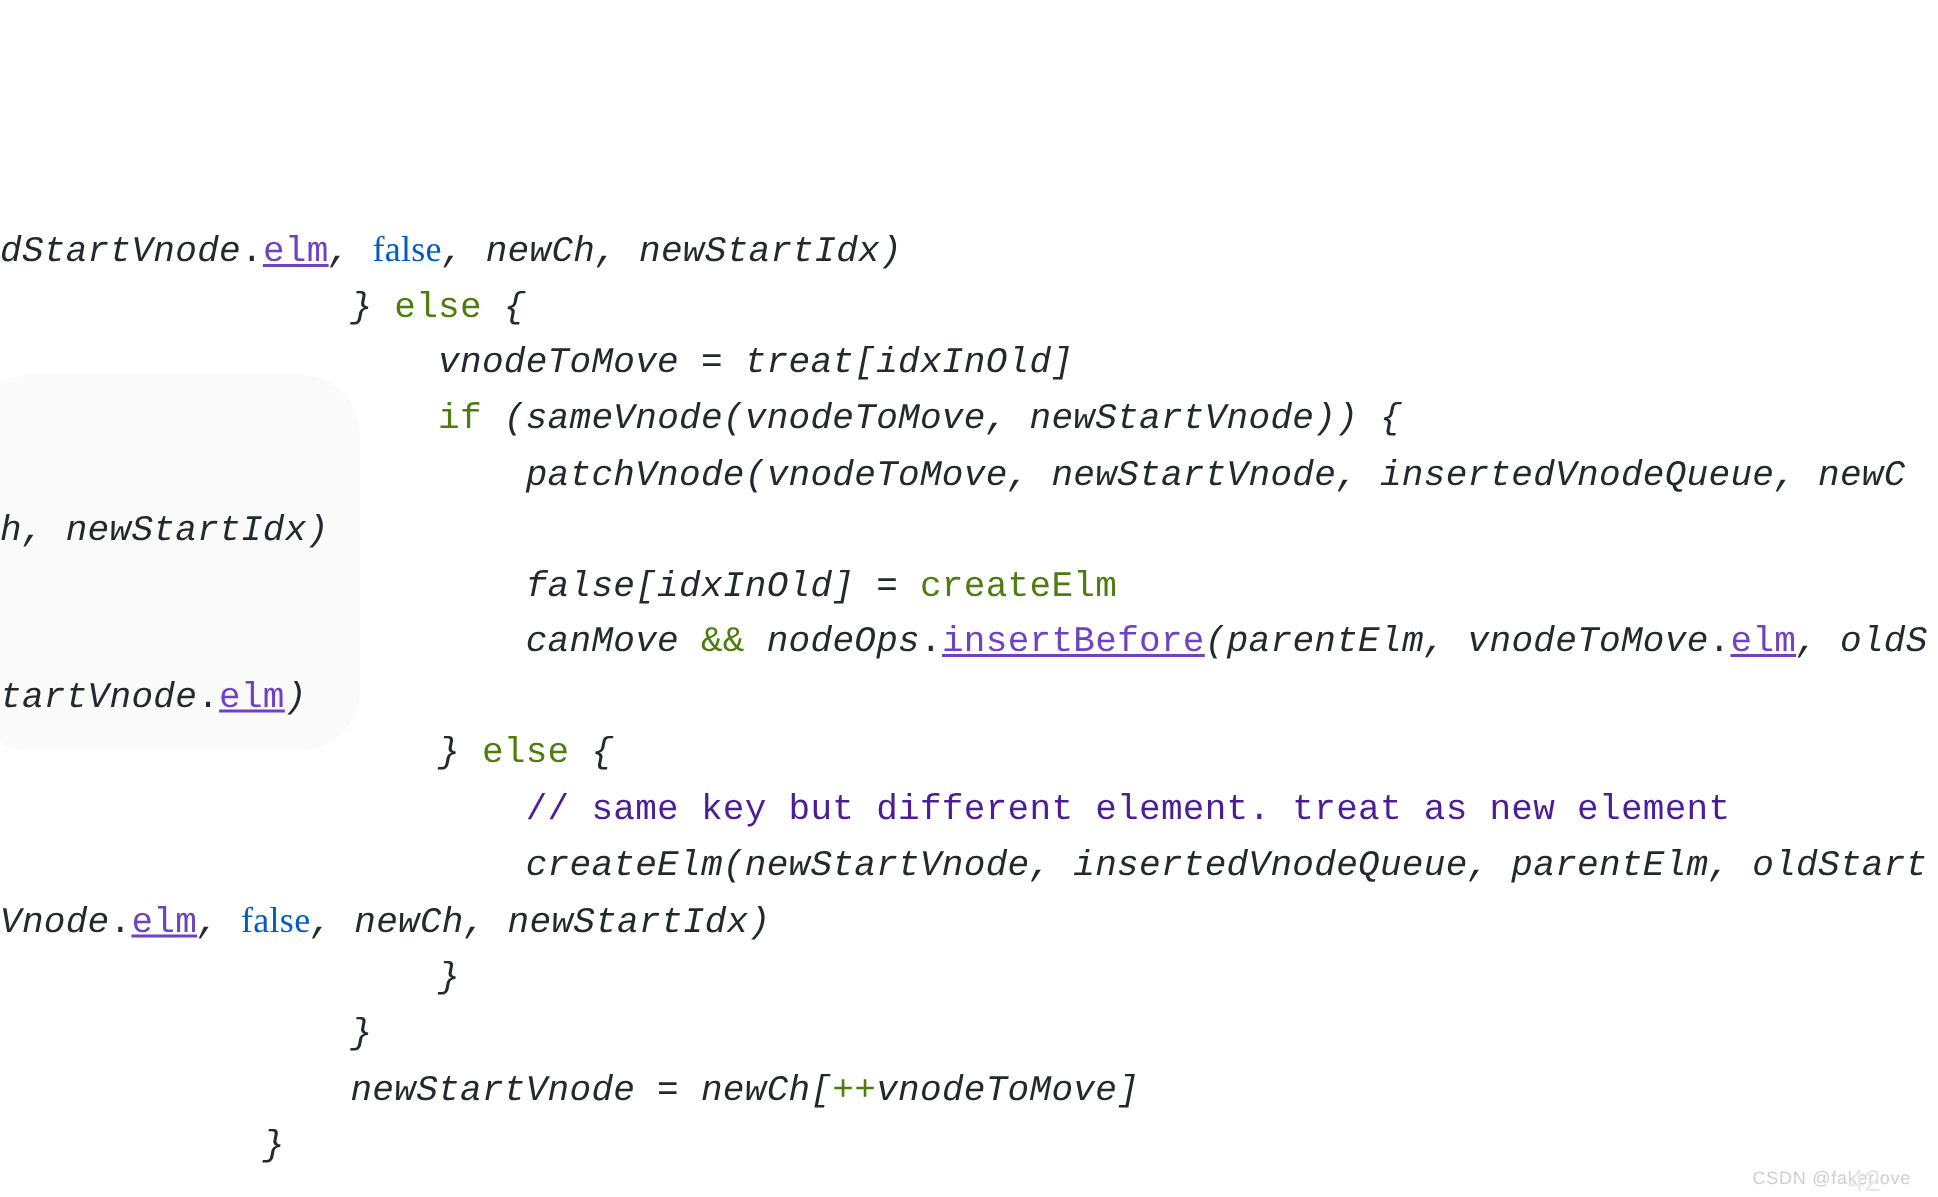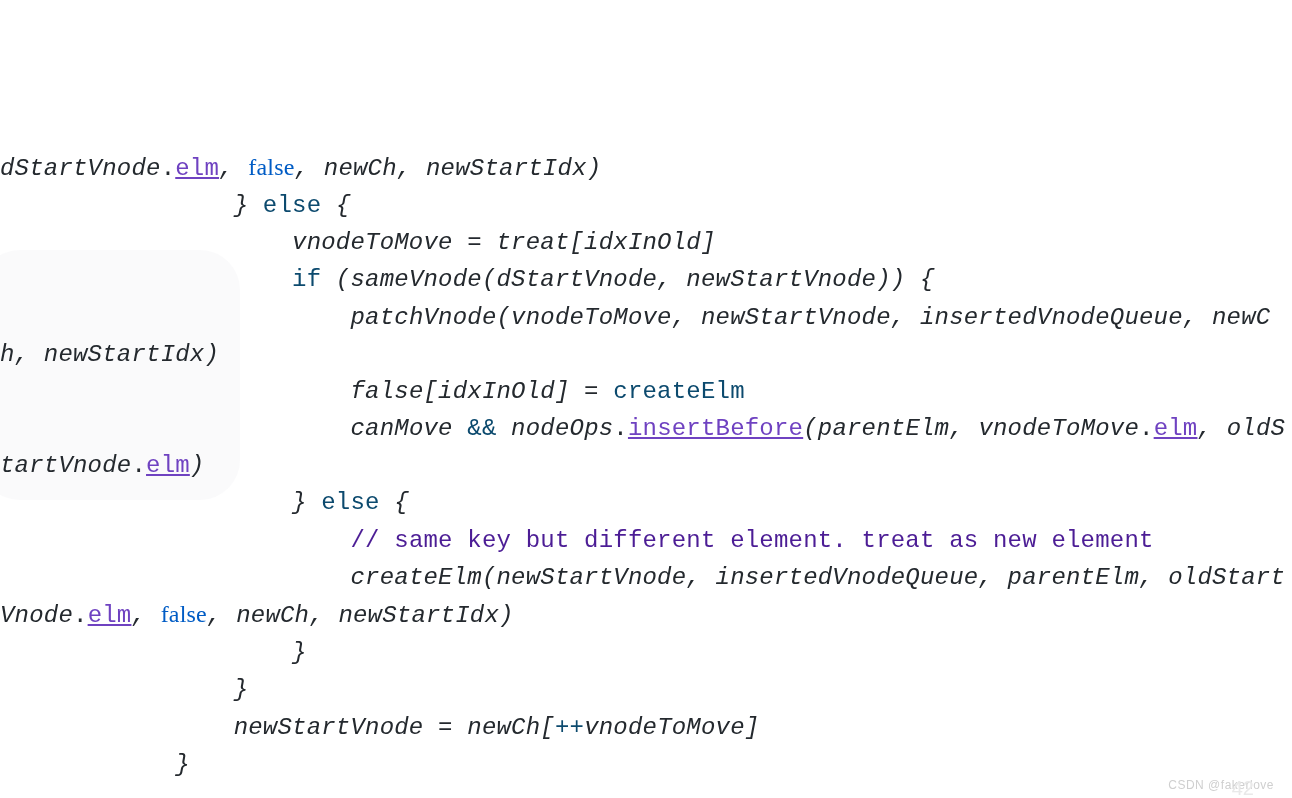--- a/index.html
+++ b/index.html
@@ -17,21 +17,21 @@
     font-size: 24px;
     line-height: 1.55;
     color: #222;
     white-space: pre-wrap;
     word-break: break-all;
     letter-spacing: 0.2px;
   }
   .tok-default { color: #24292e; font-style: italic; }
   .tok-punct   { color: #24292e; }
   .tok-prop    { color: #6f42c1; text-decoration: underline; }  
-  .tok-keyword { color: #0c4a6e; }  
+  .tok-keyword { color: #4d7c0f; }  
   .tok-bool    { color: #005cc5; font-family: Liberation Serif, serif; }  
   .tok-comment { color: #4c1d95; }  
   .watermark-bg {
     position: absolute;
     background: #f4f5f7;
     opacity: 0.45;
     border-radius: 40px;
     pointer-events: none;
     z-index: 0;
   }
@@ -56,21 +56,21 @@
 </style>
 </head>
 <body>
 
 <div class="code-area">
   <div class="watermark-bg" style="left:-20px; top:250px; width:260px; height:250px;"></div>
 
   <div class="code-layer"><span class="tok-default">dStartVnode</span><span class="tok-punct">.</span><span class="tok-prop">elm</span><span class="tok-default">, </span><span class="tok-bool">false</span><span class="tok-default">, newCh, newStartIdx)</span>
 <span class="tok-default">                } </span><span class="tok-keyword">else</span><span class="tok-default"> {</span>
 <span class="tok-default">                    vnodeToMove = treat[idxInOld]</span>
-<span class="tok-default">                    </span><span class="tok-keyword">if</span><span class="tok-default"> (sameVnode(dStartVnode, newStartVnode)) {</span>
+<span class="tok-default">                    </span><span class="tok-keyword">if</span><span class="tok-default"> (sameVnode(vnodeToMove, newStartVnode)) {</span>
 <span class="tok-default">                        patchVnode(vnodeToMove, newStartVnode, insertedVnodeQueue, newCh, newStartIdx)</span>
 <span class="tok-default">                        false[idxInOld] = </span><span class="tok-keyword">createElm</span>
 <span class="tok-default">                        canMove </span><span class="tok-keyword">&amp;&amp;</span><span class="tok-default"> nodeOps</span><span class="tok-punct">.</span><span class="tok-prop">insertBefore</span><span class="tok-default">(parentElm, vnodeToMove</span><span class="tok-punct">.</span><span class="tok-prop">elm</span><span class="tok-default">, oldStartVnode</span><span class="tok-punct">.</span><span class="tok-prop">elm</span><span class="tok-default">)</span>
 <span class="tok-default">                    } </span><span class="tok-keyword">else</span><span class="tok-default"> {</span>
 <span class="tok-default">                        </span><span class="tok-comment">// same key but different element. treat as new element</span>
 <span class="tok-default">                        createElm(newStartVnode, insertedVnodeQueue, parentElm, oldStartVnode</span><span class="tok-punct">.</span><span class="tok-prop">elm</span><span class="tok-default">, </span><span class="tok-bool">false</span><span class="tok-default">, newCh, newStartIdx)</span>
 <span class="tok-default">                    }</span>
 <span class="tok-default">                }</span>
 <span class="tok-default">                newStartVnode = newCh[</span><span class="tok-keyword">++</span><span class="tok-default">vnodeToMove]</span>
 <span class="tok-default">            }</span></div>

